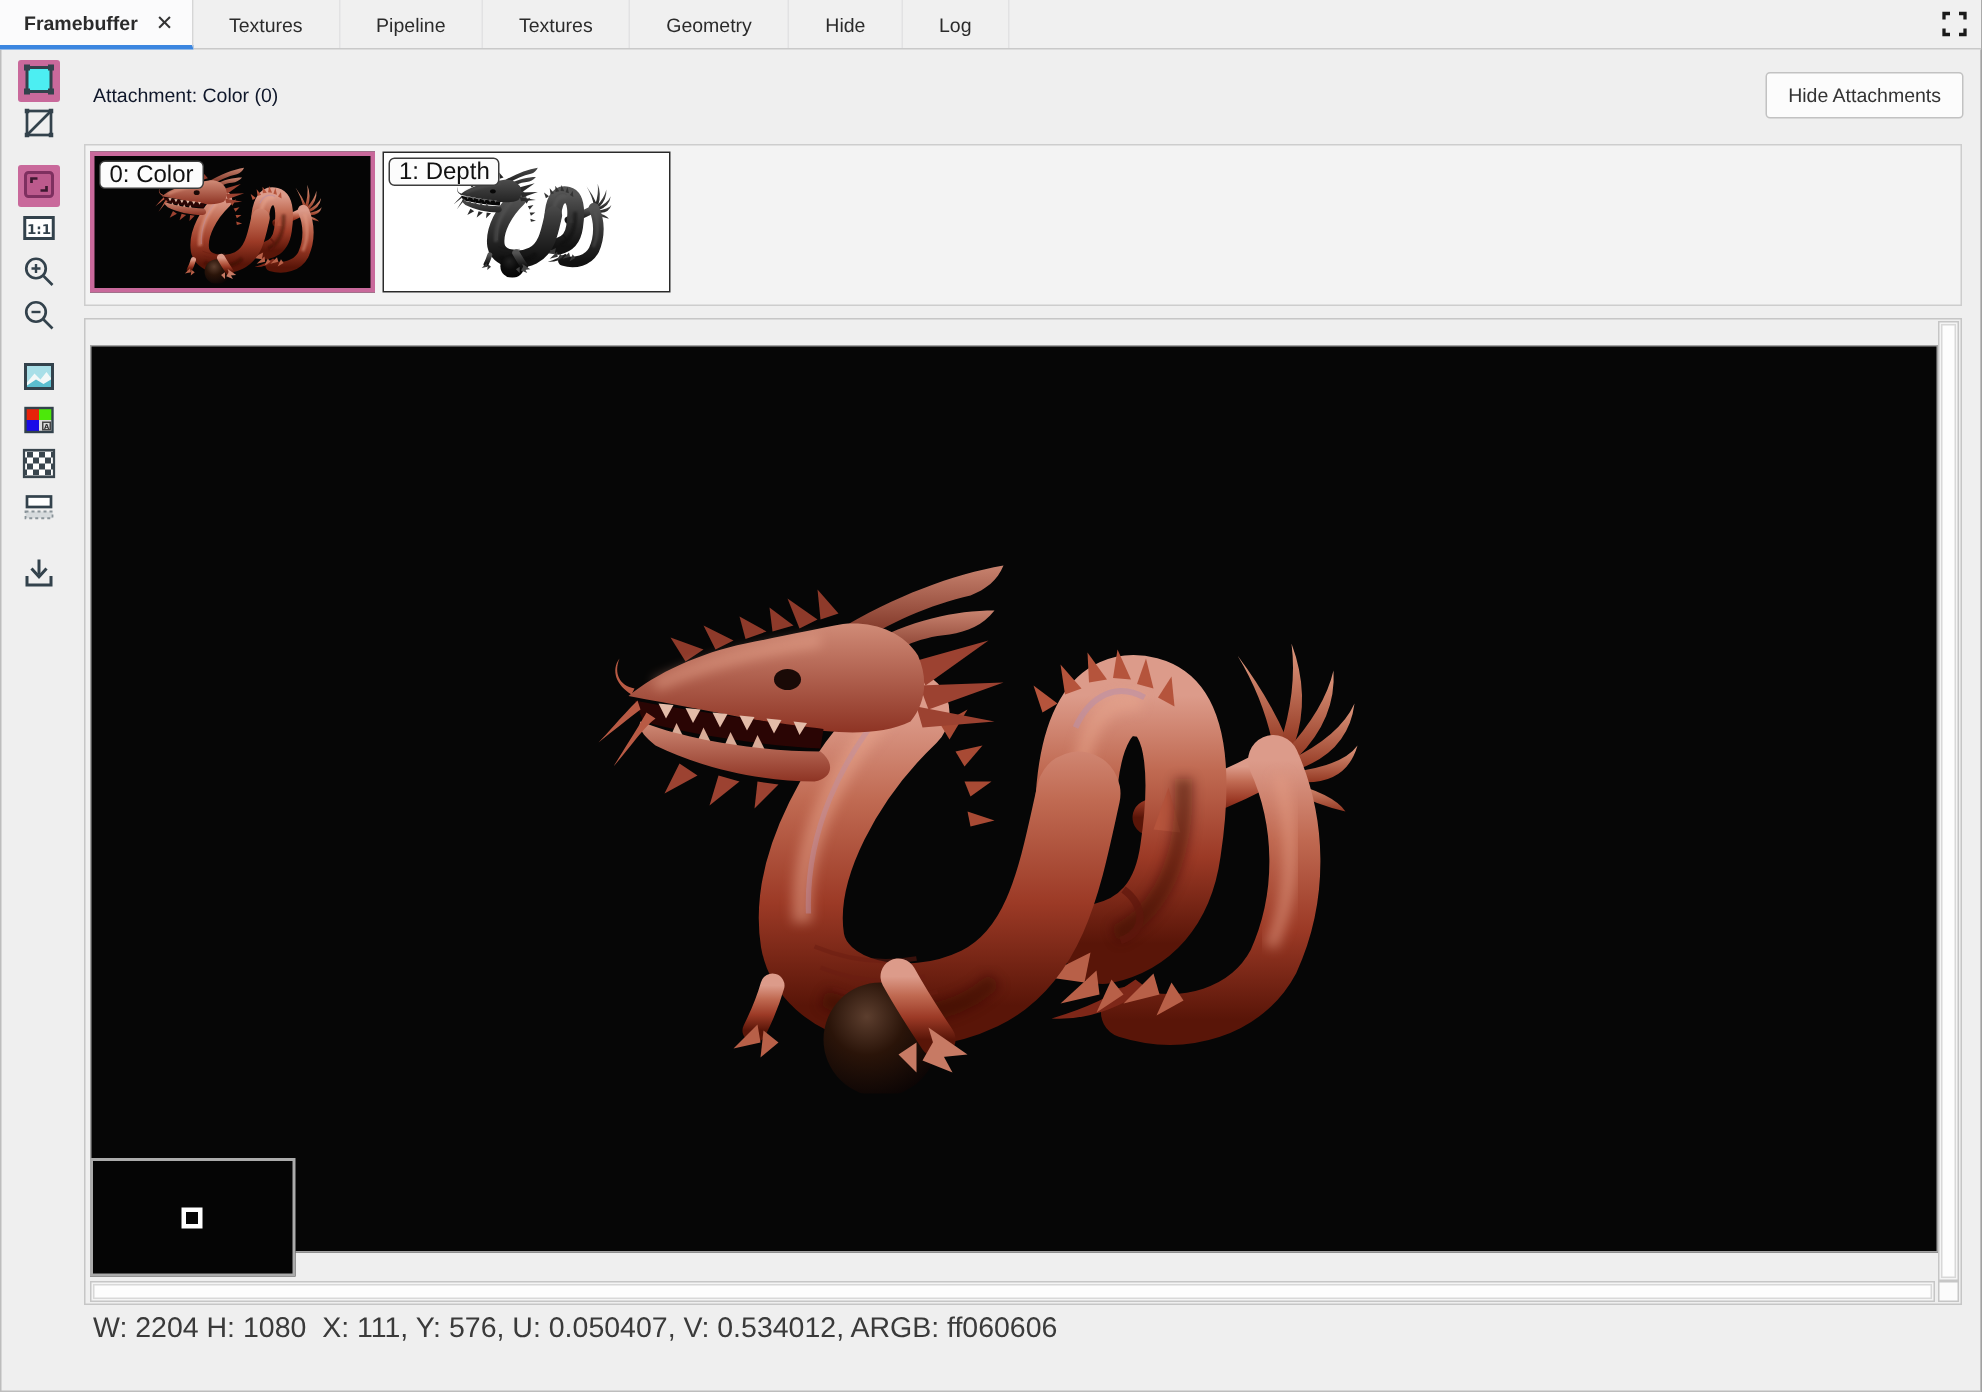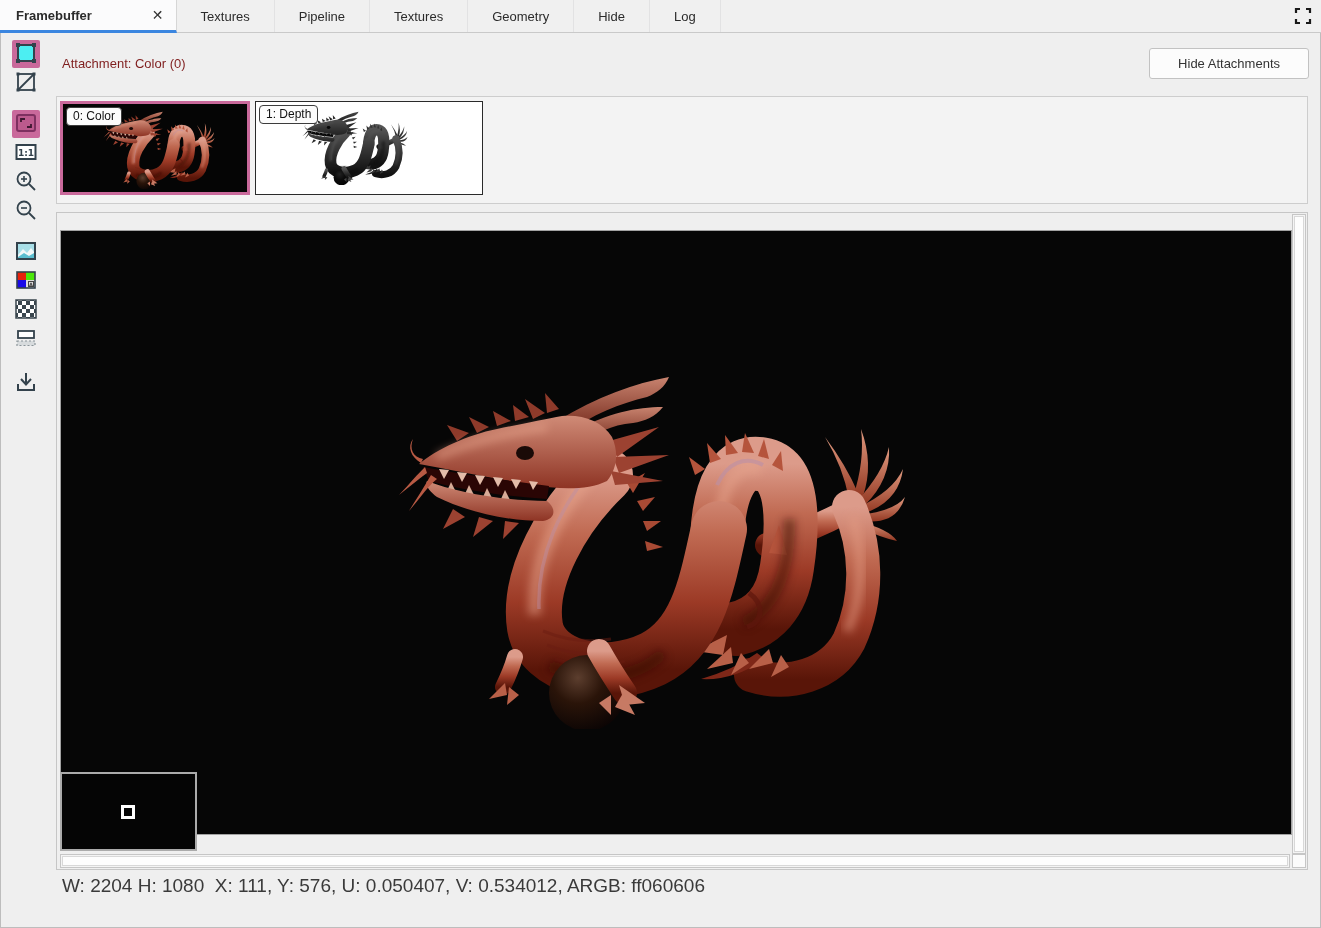--- a/index.html
+++ b/index.html
@@ -1,44 +1,44 @@
 <!DOCTYPE html>
 <html><head>
 <meta charset="utf-8">
 <style>
   html,body{margin:0;padding:0;}
   body{width:1321px;height:928px;background:#efefef;font-family:"Liberation Sans","DejaVu Sans",sans-serif;overflow:hidden;}
   .app{position:relative;width:1321px;height:928px;background:#efefef;box-shadow:inset 0 0 0 1px #bdbdbd;overflow:hidden;}
 
   
   .tabbar{position:absolute;left:0;top:0;right:0;height:32px;background:#f0f0f0;border-bottom:1px solid #c9c9c9;display:flex;align-items:stretch;}
-  .tab{display:flex;align-items:center;padding:0 24px;font-size:13px;color:#2b2b2b;border-right:1px solid #e2e2e3;cursor:default;white-space:nowrap;gap:48px;}
+  .tab{display:flex;align-items:center;padding:0 24px;font-size:13px;color:#2b2b2b;border-right:1px solid #e2e2e3;cursor:default;white-space:nowrap;}
   .tab.active{background:#fbfbfc;font-weight:bold;border-right:1px solid #d6d6d6;border-bottom:3px solid #3b86e0;margin-bottom:-1px;padding:0 12px 0 16px;}
   .tab .close{font-weight:normal;font-size:14px;color:#333;margin-left:12px;line-height:1;}
   .tab-spacer{flex:1;}
   .fullscreen-btn{width:36px;display:flex;align-items:center;justify-content:center;}
 
   
   .side-toolbar{position:absolute;left:10px;top:40px;width:32px;display:flex;flex-direction:column;align-items:center;}
   .tool{width:28px;height:28px;border:none;background:transparent;padding:1px;margin:0 0 1px 0;display:flex;align-items:flex-start;justify-content:center;border-radius:2px;}
   .tool.selected{background:#c9699b;}
   .tool.gap-before{margin-top:12px;}
   .tool.gap-before-lg{margin-top:15px;}
   .tool svg{display:block;}
 
   
-  .attachment-label{position:absolute;left:62px;top:56px;font-size:13px;color:#7f1d1d;}
-  .hide-attachments{position:absolute;right:12px;top:48px;height:31px;padding:0 28px;background:#fcfcfc;border:1px solid #c2c2c2;border-radius:3px;font-size:13px;color:#333;font-family:inherit;}
+  .attachment-label{position:absolute;left:62px;top:56px;font-size:13px;color:#0f172a;}
+  .hide-attachments{position:absolute;right:12px;top:48px;height:31px;padding:0 14px;background:#fcfcfc;border:1px solid #c2c2c2;border-radius:3px;font-size:13px;color:#333;font-family:inherit;}
 
   
   .thumbstrip{position:absolute;left:56px;top:96px;width:1250px;height:106px;background:#f3f3f3;border:1px solid #cdcdcd;}
   .thumb{position:absolute;top:4px;}
   .thumb-color{left:3px;width:184px;height:88px;background:#050505;border:3px solid #c9699b;}
-  .thumb-depth{left:198px;width:190px;height:92px;background:#ffffff;border:1px solid #2a2a2a;padding-left:36px;}
-  .thumb-chip{position:absolute;left:3px;top:3px;background:#fcfcfc;border:1px solid #3c3c3c;border-radius:4px;padding:0 6px;font-size:12px;line-height:17px;color:#111;z-index:3;}
+  .thumb-depth{left:198px;width:190px;height:92px;background:#ffffff;border:1px solid #2a2a2a;}
+  .thumb-chip{position:absolute;left:3px;top:3px;background:#fcfcfc;border:1px solid #3c3c3c;border-radius:4px;padding:0 6px;font-size:16px;line-height:17px;color:#111;z-index:3;}
   .thumb svg{position:absolute;}
 
   
   .viewport{position:absolute;left:56px;top:212px;width:1250px;height:656px;border:1px solid #c6c6c6;background:#efefef;}
   .render{position:absolute;left:3px;top:17px;width:1230px;height:603px;background:#060606;border:1px solid #a2a2a2;overflow:hidden;}
   .render svg.dragon-main{position:absolute;left:336px;top:138px;}
   .vscroll{position:absolute;right:1px;top:1px;width:14px;height:640px;background:#f4f4f4;border:1px solid #c6c6c6;box-sizing:border-box;}
   .vscroll .sthumb{position:absolute;left:1px;top:1px;right:1px;bottom:1px;background:#fdfdfd;border:1px solid #d8d8d8;}
   .hscroll{position:absolute;left:3px;top:641px;width:1230px;height:14px;background:#f4f4f4;border:1px solid #c6c6c6;box-sizing:border-box;}
   .hscroll .sthumb{position:absolute;left:1px;top:1px;right:1px;bottom:1px;background:#fdfdfd;border:1px solid #d8d8d8;}

